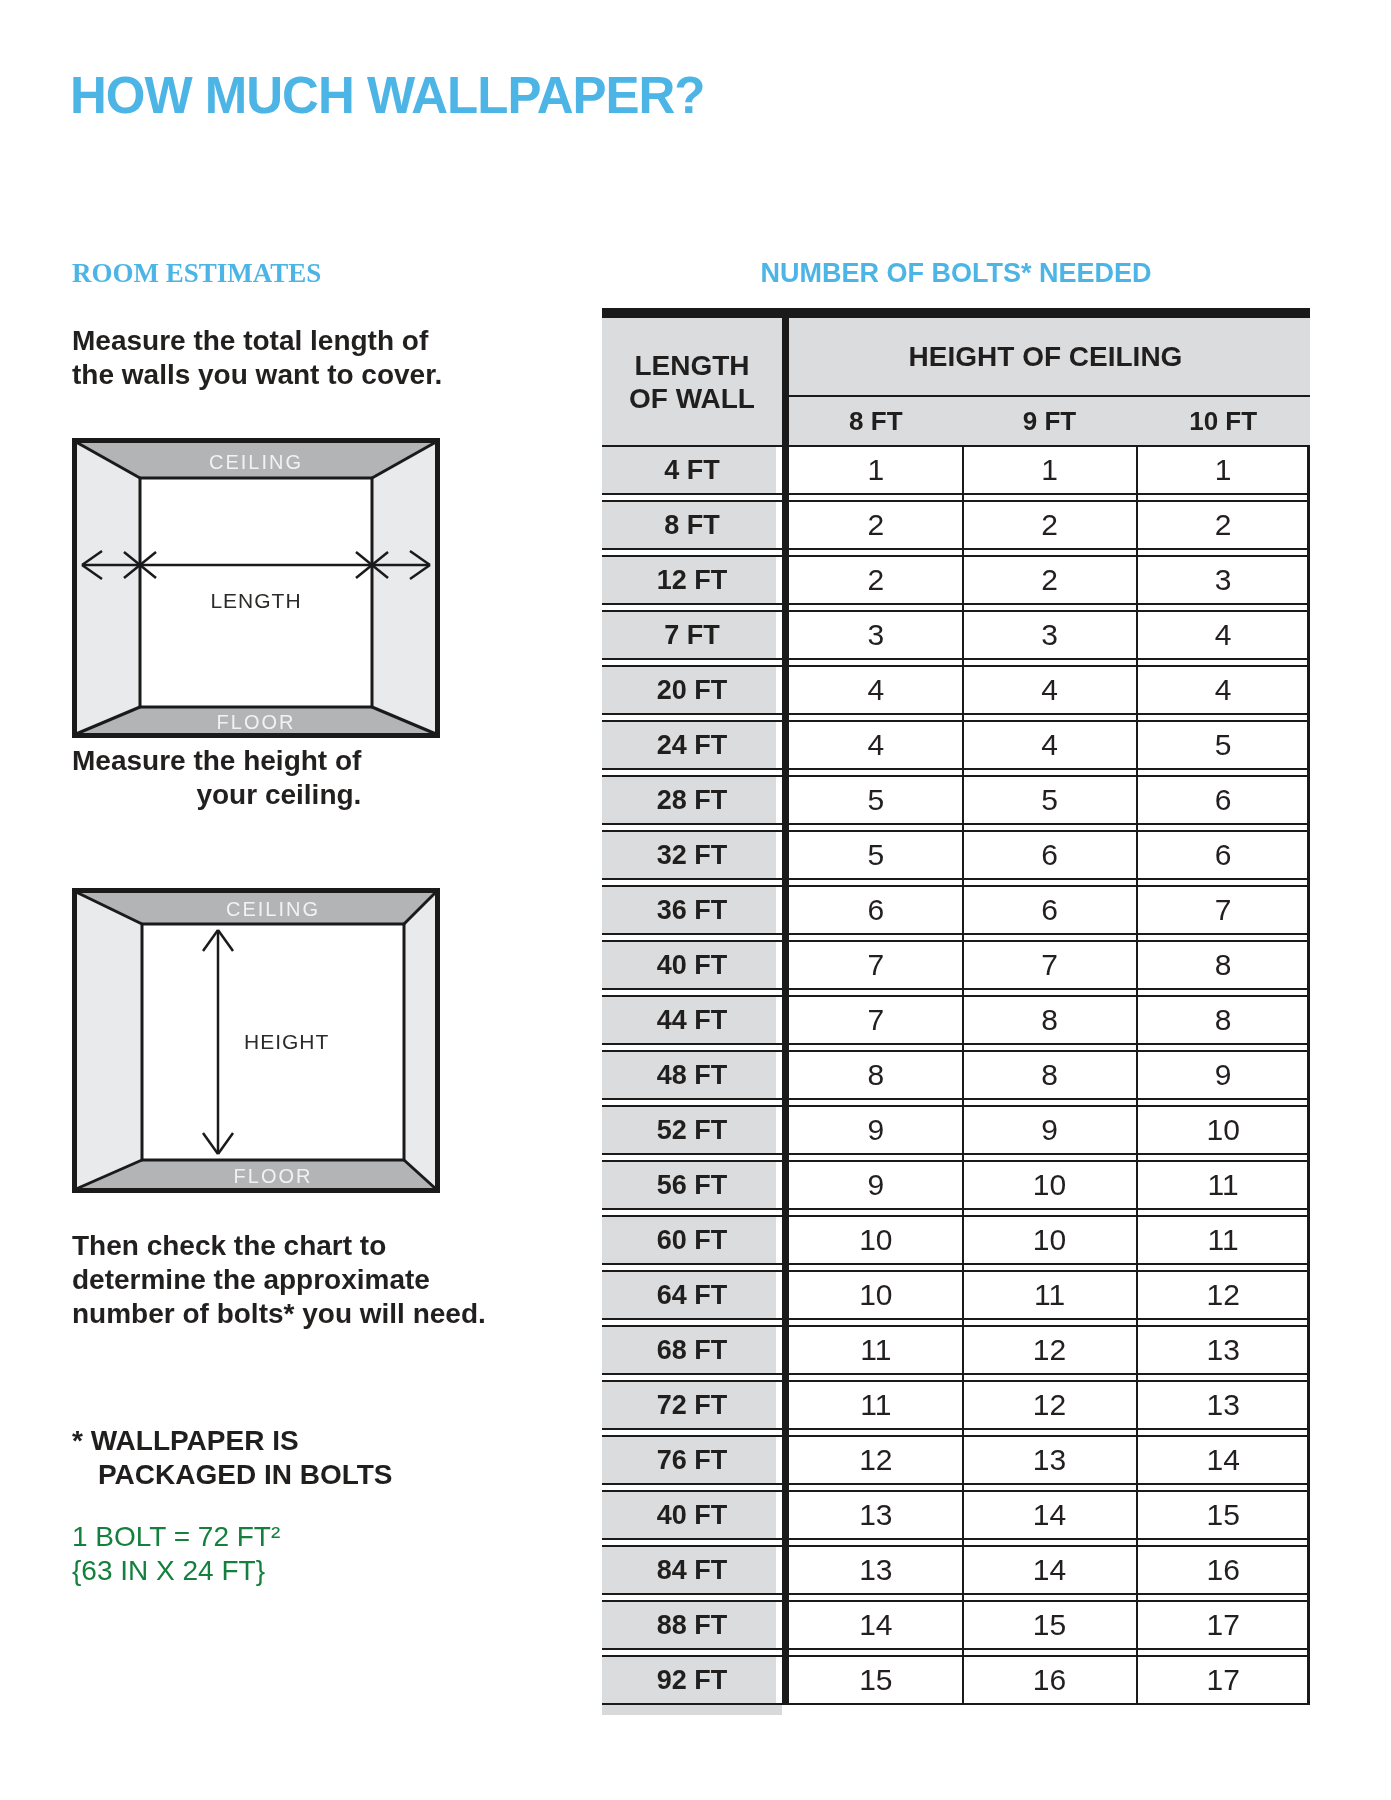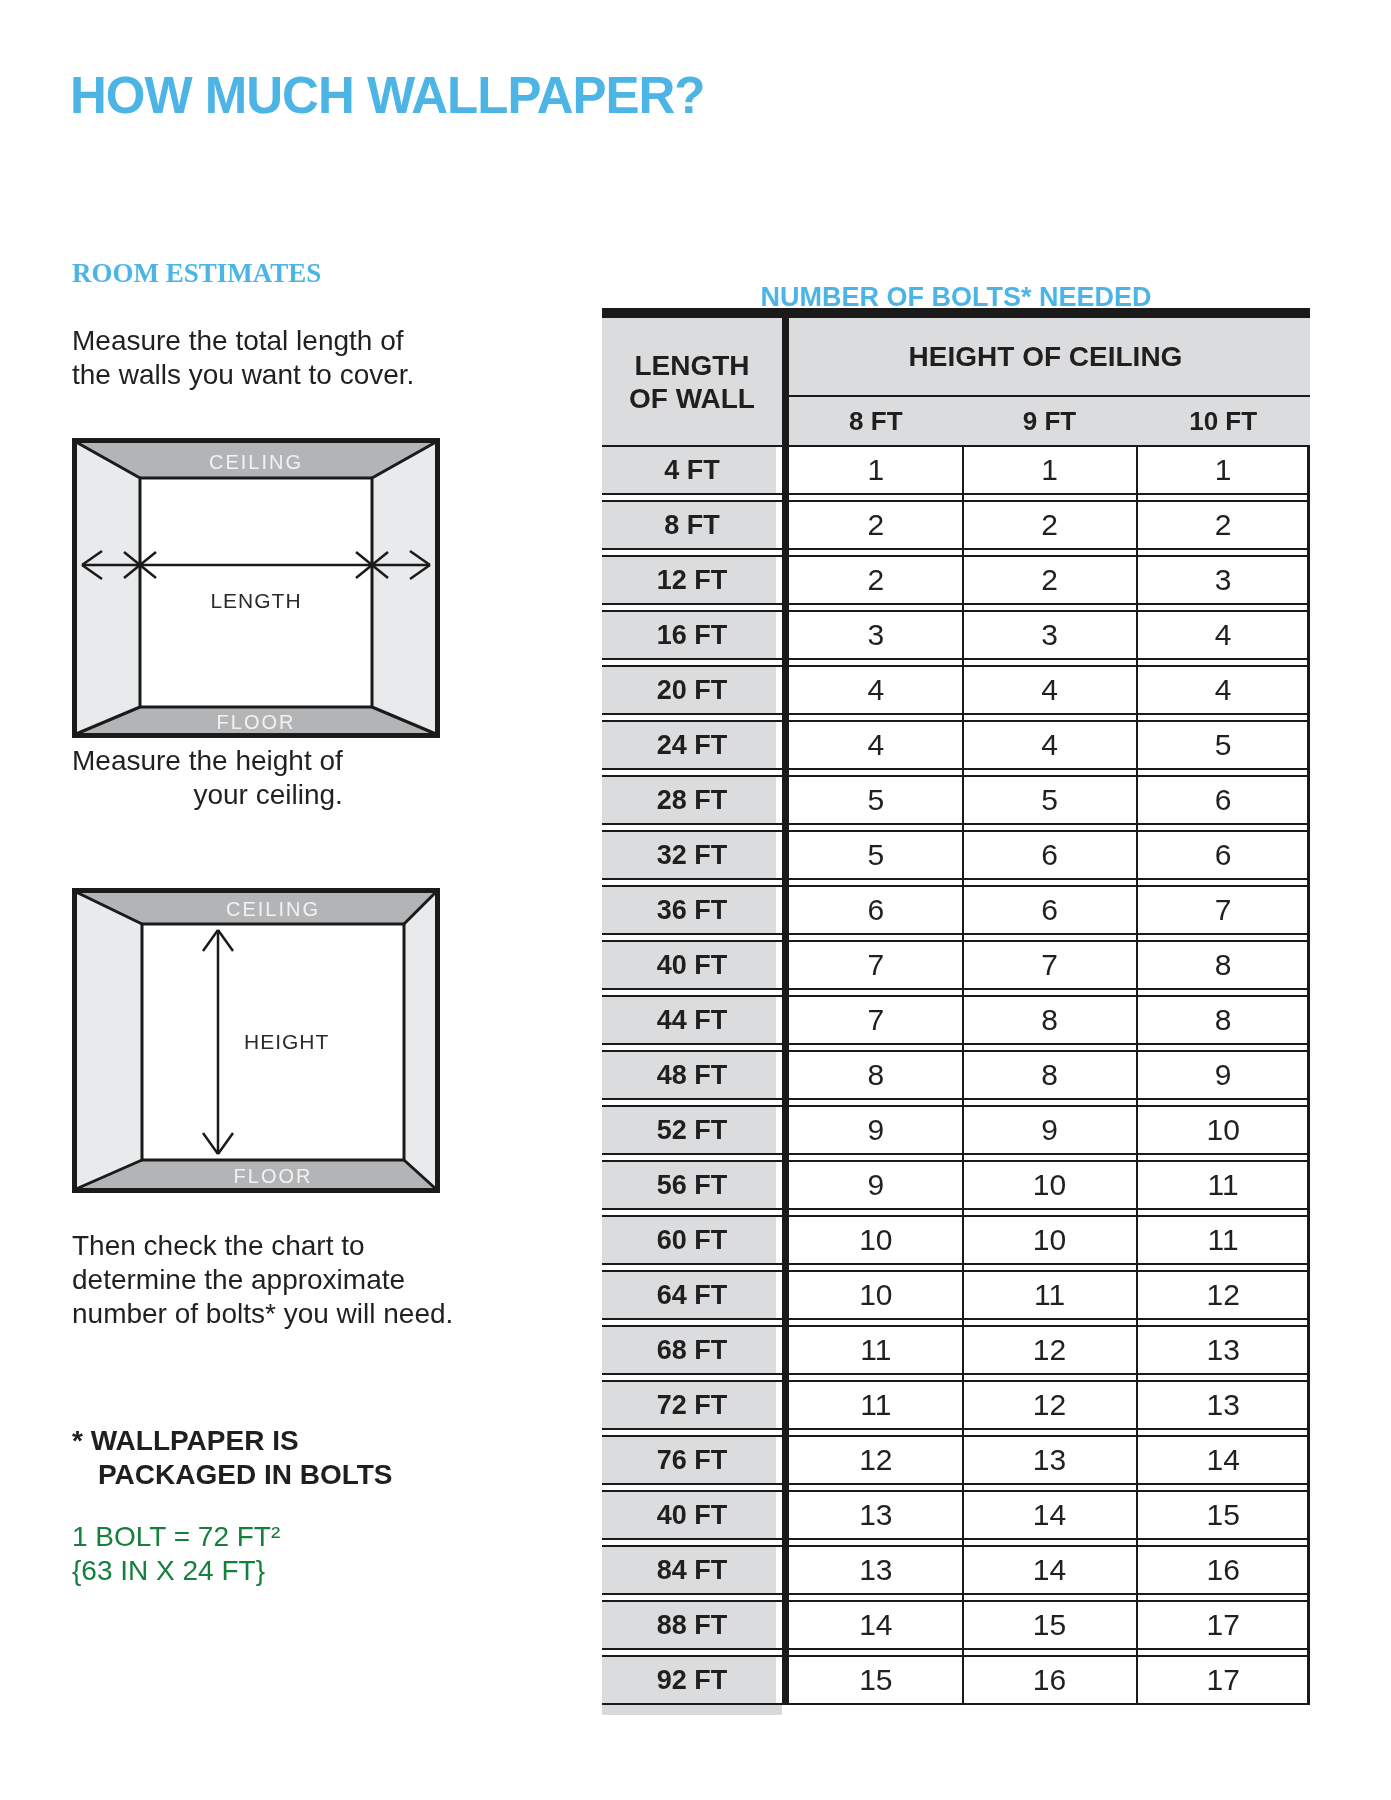--- a/index.html
+++ b/index.html
@@ -8,23 +8,23 @@
     font-family:"Liberation Sans","DejaVu Sans",sans-serif;color:#211e1e;
   }
   .abs{position:absolute;}
   .page-title{
     left:70px;top:66px;font-size:51px;font-weight:700;letter-spacing:-1px;color:#4cb5e5;white-space:nowrap;
   }
   .section-heading{
     font-size:27px;font-weight:700;color:#4cb5e5;white-space:nowrap;
   }
   .room-estimates{left:72px;top:258px;font-family:Liberation Serif, serif;}
-  .bolts-heading{left:602px;top:258px;width:708px;text-align:center;margin-top:24px;}
+  .bolts-heading{left:602px;top:258px;width:708px;text-align:center;}
   .para{
-    left:72px;font-size:28px;font-weight:400;line-height:34px;color:#221f1f;
+    left:72px;font-size:28px;font-weight:700;line-height:34px;color:#221f1f;
   }
   .para1{top:324px;}
   .para2{top:744px;text-align:right;}
   .para3{top:1229px;}
   .footnote{
     left:72px;top:1424px;font-size:28px;font-weight:700;line-height:34px;color:#211e1e;
   }
   .footnote .indent{padding-left:26px;}
   .bolt-info{
     left:72px;top:1520px;font-size:28px;font-weight:400;line-height:34px;color:#15803d;
@@ -210,21 +210,21 @@
         </div>
         <div class="trow">
           <div class="cell-label">12 FT</div>
           <div class="cell-data">
             <div class="cell-val">2</div>
             <div class="cell-val">2</div>
             <div class="cell-val">3</div>
           </div>
         </div>
         <div class="trow">
-          <div class="cell-label">16 FT</div>
+          <div class="cell-label">7 FT</div>
           <div class="cell-data">
             <div class="cell-val">3</div>
             <div class="cell-val">3</div>
             <div class="cell-val">4</div>
           </div>
         </div>
         <div class="trow">
           <div class="cell-label">20 FT</div>
           <div class="cell-data">
             <div class="cell-val">4</div>

